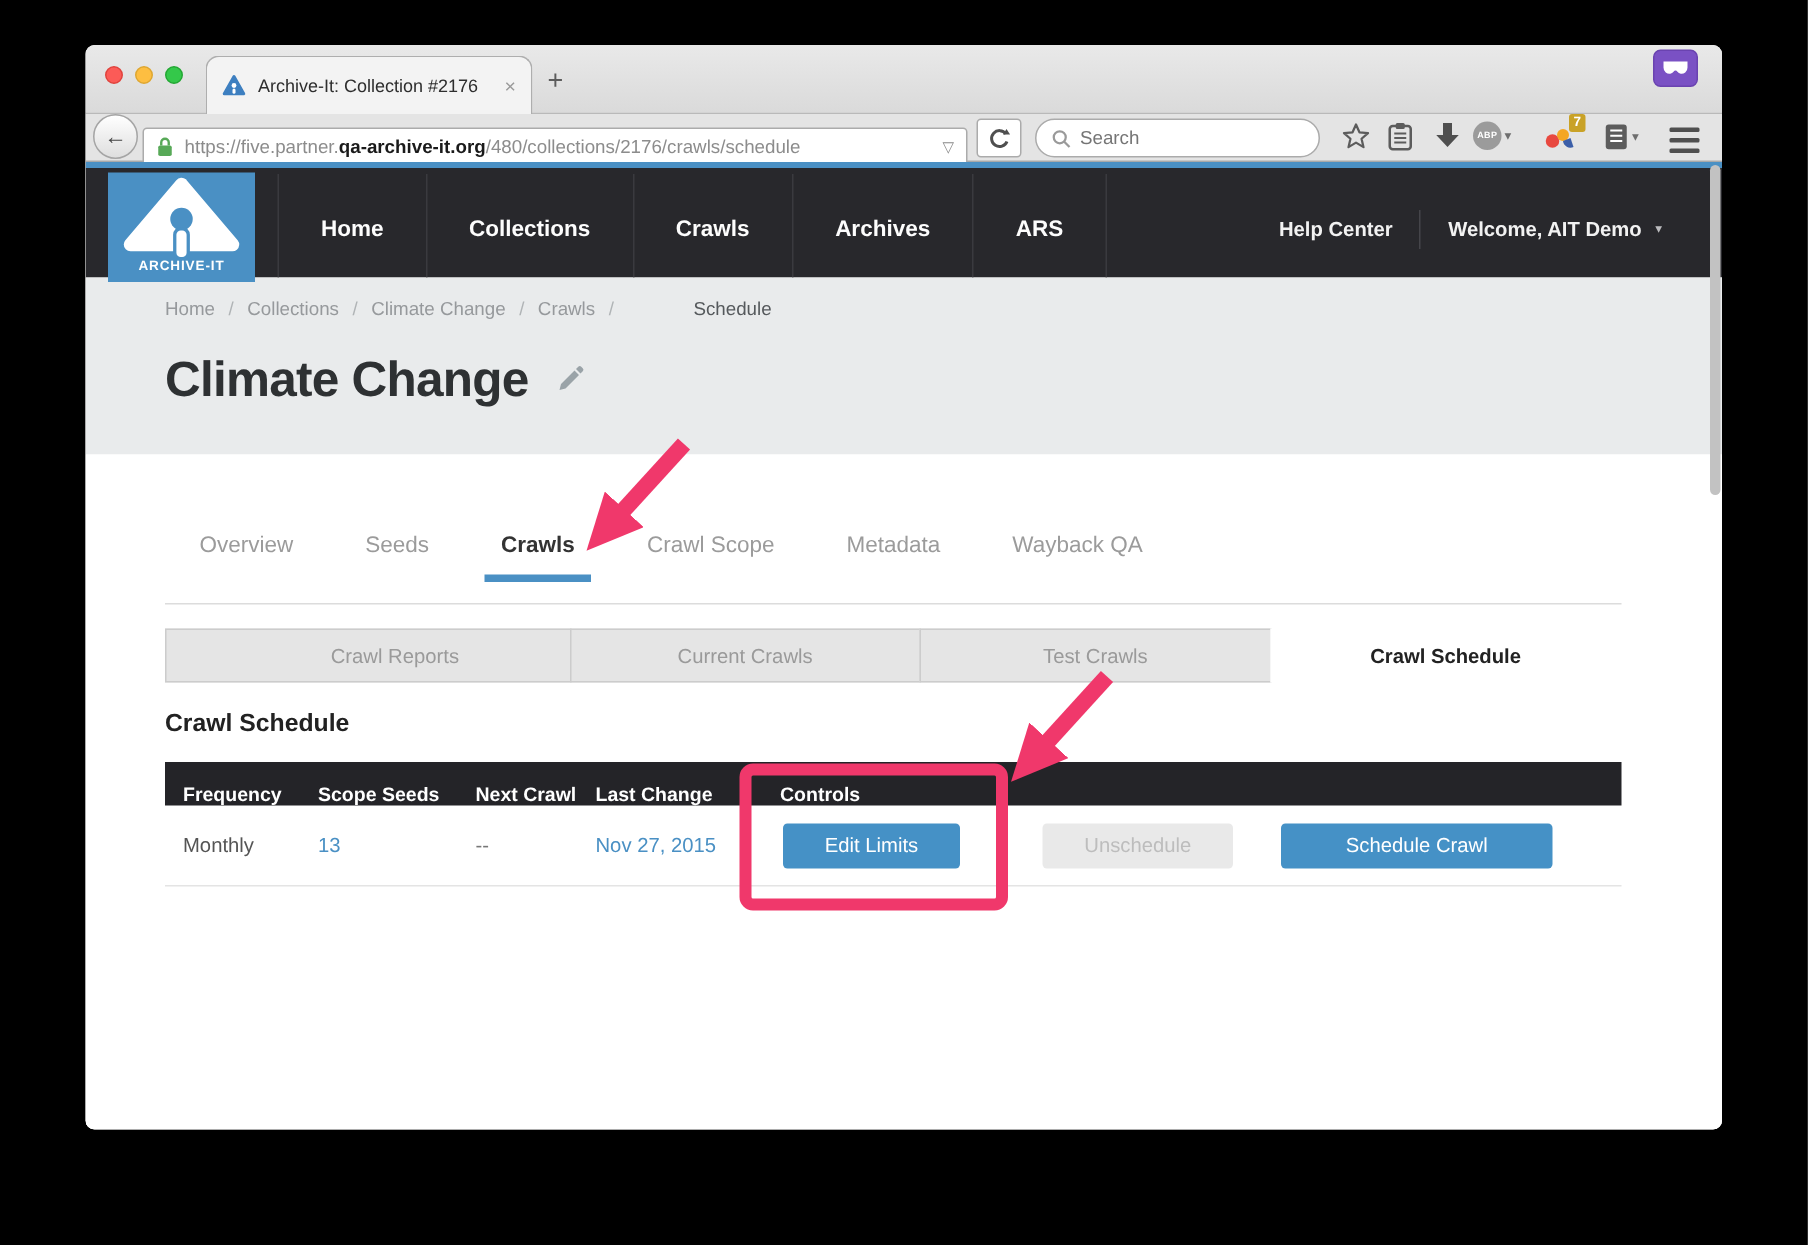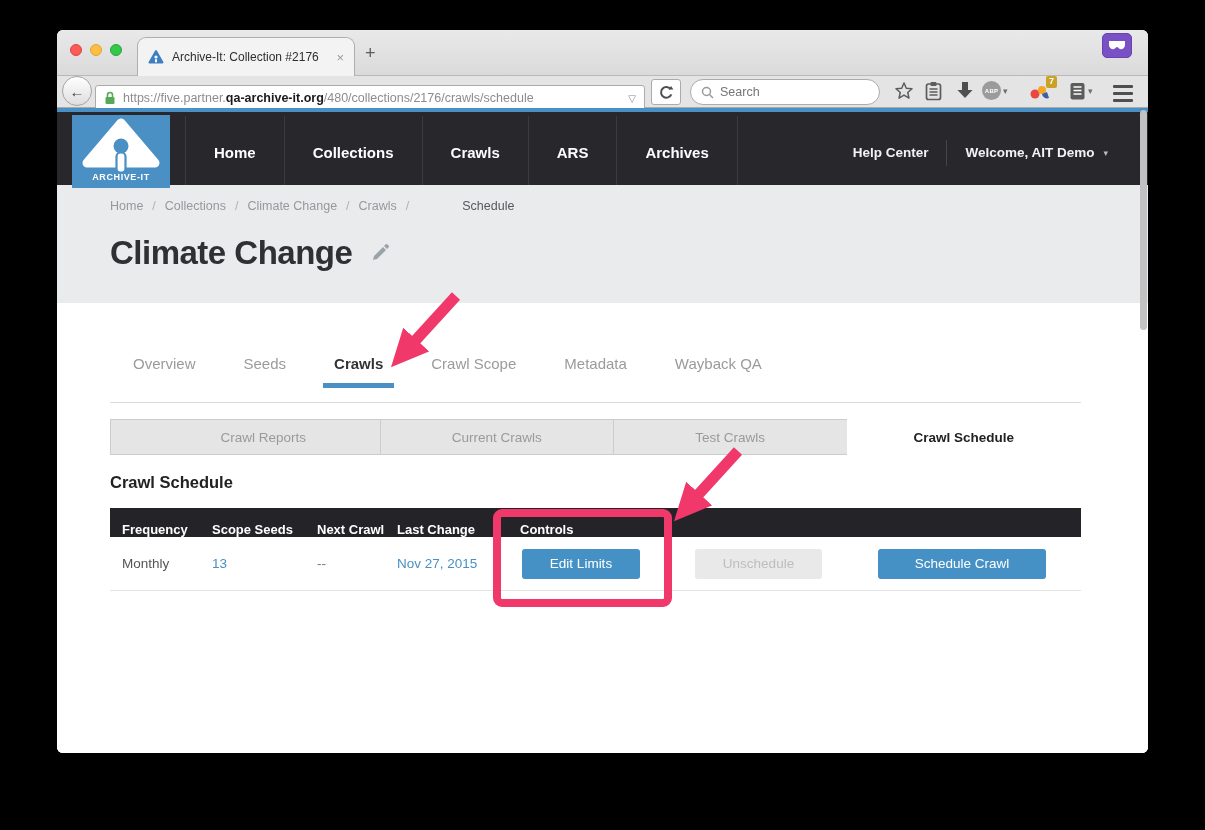--- a/index.html
+++ b/index.html
@@ -82,21 +82,21 @@
   .c5 { flex:1; display:flex; align-items:center; }
   .thead .c5 { padding-left:3px; }
   .val-freq { color:#555; }
   .link { color:#4a90c4; text-decoration:none; }
   .val-dash { color:#777; }
   .btn { height:30px; border-radius:3px; font-size:13.5px; display:flex; align-items:center; justify-content:center; border:none; font-family:"Liberation Sans","DejaVu Sans",sans-serif; }
   .btn-blue { background:#4591c6; color:#fff; }
   .btn-disabled { background:#e9e9e9; color:#bdbdbd; }
   .btn-edit { width:118px; margin-left:5px; }
   .btn-unsched { width:127px; margin-left:55px; }
-  .btn-sched { width:168px; margin-left:56px; }
+  .btn-sched { width:181px; margin-left:32px; }
 
   .scrollbar { position:absolute; right:1px; top:2px; width:7px; height:640px; }
   .scroll-thumb { position:absolute; top:0; width:7px; height:220px; background:#c2c2c2; border-radius:4px; }
 
   .annotations { position:absolute; left:0; top:0; width:1205px; height:830px; pointer-events:none; z-index:50; }
 </style>
 </head>
 <body>
 
 <div class="stage">
@@ -196,22 +196,22 @@
     </div>
 
     <div class="viewport">
       <div class="blue-strip"></div>
 
       <div class="navbar">
         <div class="nav-items">
           <span class="nav-item">Home</span>
           <span class="nav-item">Collections</span>
           <span class="nav-item">Crawls</span>
+          <span class="nav-item">Archives</span>
           <span class="nav-item">ARS</span>
-          <span class="nav-item">Archives</span>
         </div>
         <div class="nav-right">
           <span class="help">Help Center</span>
           <span class="sep"></span>
           <span class="welcome">
             <span>Welcome, AIT Demo</span>
             <span class="dd">▾</span>
           </span>
         </div>
       </div>

